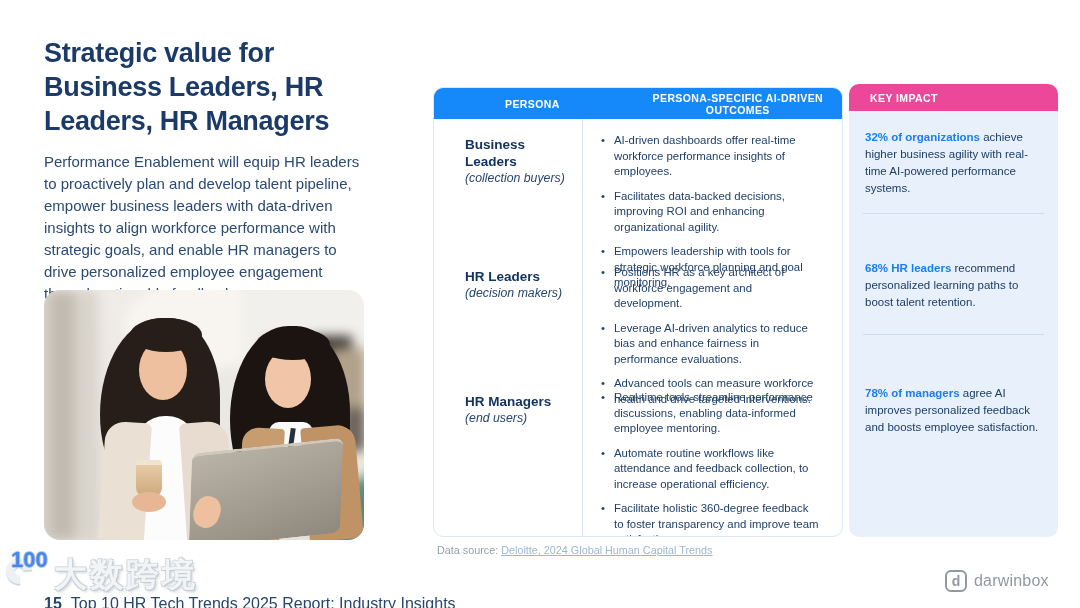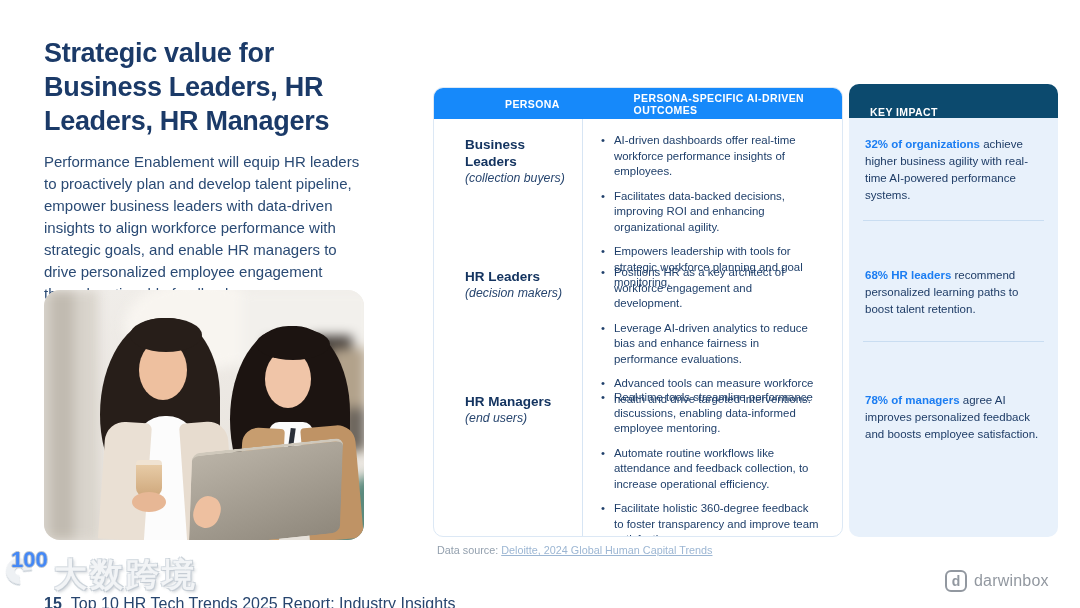--- a/index.html
+++ b/index.html
@@ -47,34 +47,34 @@
   .laptop { left:146px; top:156px; width:152px; height:94px; border-radius:8px;
     background:linear-gradient(165deg,#bab3a7 0%,#8f887c 100%); border-top:3px solid #cfc8bb;
     transform:rotate(-6deg) skewX(-8deg); }
   .handR { left:150px; top:206px; width:26px; height:32px; background:#eec0a0; border-radius:45%; transform:rotate(20deg); }
   
   .left-card { position:absolute; left:433px; top:87px; width:410px; height:450px;
     background:#fff; border:1px solid #dce8f5; border-radius:10px; overflow:hidden; }
   .left-header { height:31px; background:#1689fa; display:flex; align-items:center;padding-left:40px; }
   .th { color:#fff; font-size:10.5px; font-weight:700; letter-spacing:0.4px; }
   .th-persona { width:148px; padding-left:31px; }
-  .th-outcomes { padding-left:26px; }
+  .th-outcomes { padding-left:26px;text-align:center; }
   .left-body { display:grid; grid-template-columns:148px 1fr; grid-template-rows:132px 125px 160px; }
   .persona-cell { padding:17px 10px 0 31px; }
   .persona-name { font-size:13.5px; font-weight:700; color:#143460; line-height:17px; }
   .persona-sub { font-size:12.3px; font-style:italic; color:#27456e; line-height:16px; }
   .outcomes-cell { border-left:1px solid #d7e5f4; padding:14px 22px 0 18px; }
   .bullets { list-style:none; }
   .bullets li { position:relative; padding-left:13px; margin-bottom:9px;
     font-size:11.4px; line-height:15.5px; color:#20406b; }
   .bullets li::before { content:"•"; position:absolute; left:0; top:0; color:#20406b; }
   
   .right-card { position:absolute; left:849px; top:84px; width:209px; height:453px;
     background:#e8f1fb; border-radius:10px; overflow:hidden; }
-  .right-header { height:34px; background:#0c4a6e; display:flex; align-items:flex-end; padding-left:21px; }
+  .right-header { height:27px; background:#ec4899; display:flex; align-items:center; padding-left:21px; }
   .right-body { position:relative; height:418px; display:grid; grid-template-rows:131px 125px 162px; }
   .impact-cell { padding:18px 15px 0 16px; font-size:11.5px; line-height:17px; color:#1e3c66; }
   .hl { color:#1b7df2; font-weight:700; }
   .impact-div { position:absolute; left:14px; right:14px; height:1px; background:#c9ddf1; }
   .impact-div.d1 { top:102px; }
   .impact-div.d2 { top:223px; }
   
   .source { position:absolute; left:437px; top:544px; font-size:10.8px; color:#93a0ae; }
   .source a { color:#9cb6d3; text-decoration:underline; cursor:pointer; }
   .footer { position:absolute; left:44px; top:595px; font-size:16px; color:#27456e; }

